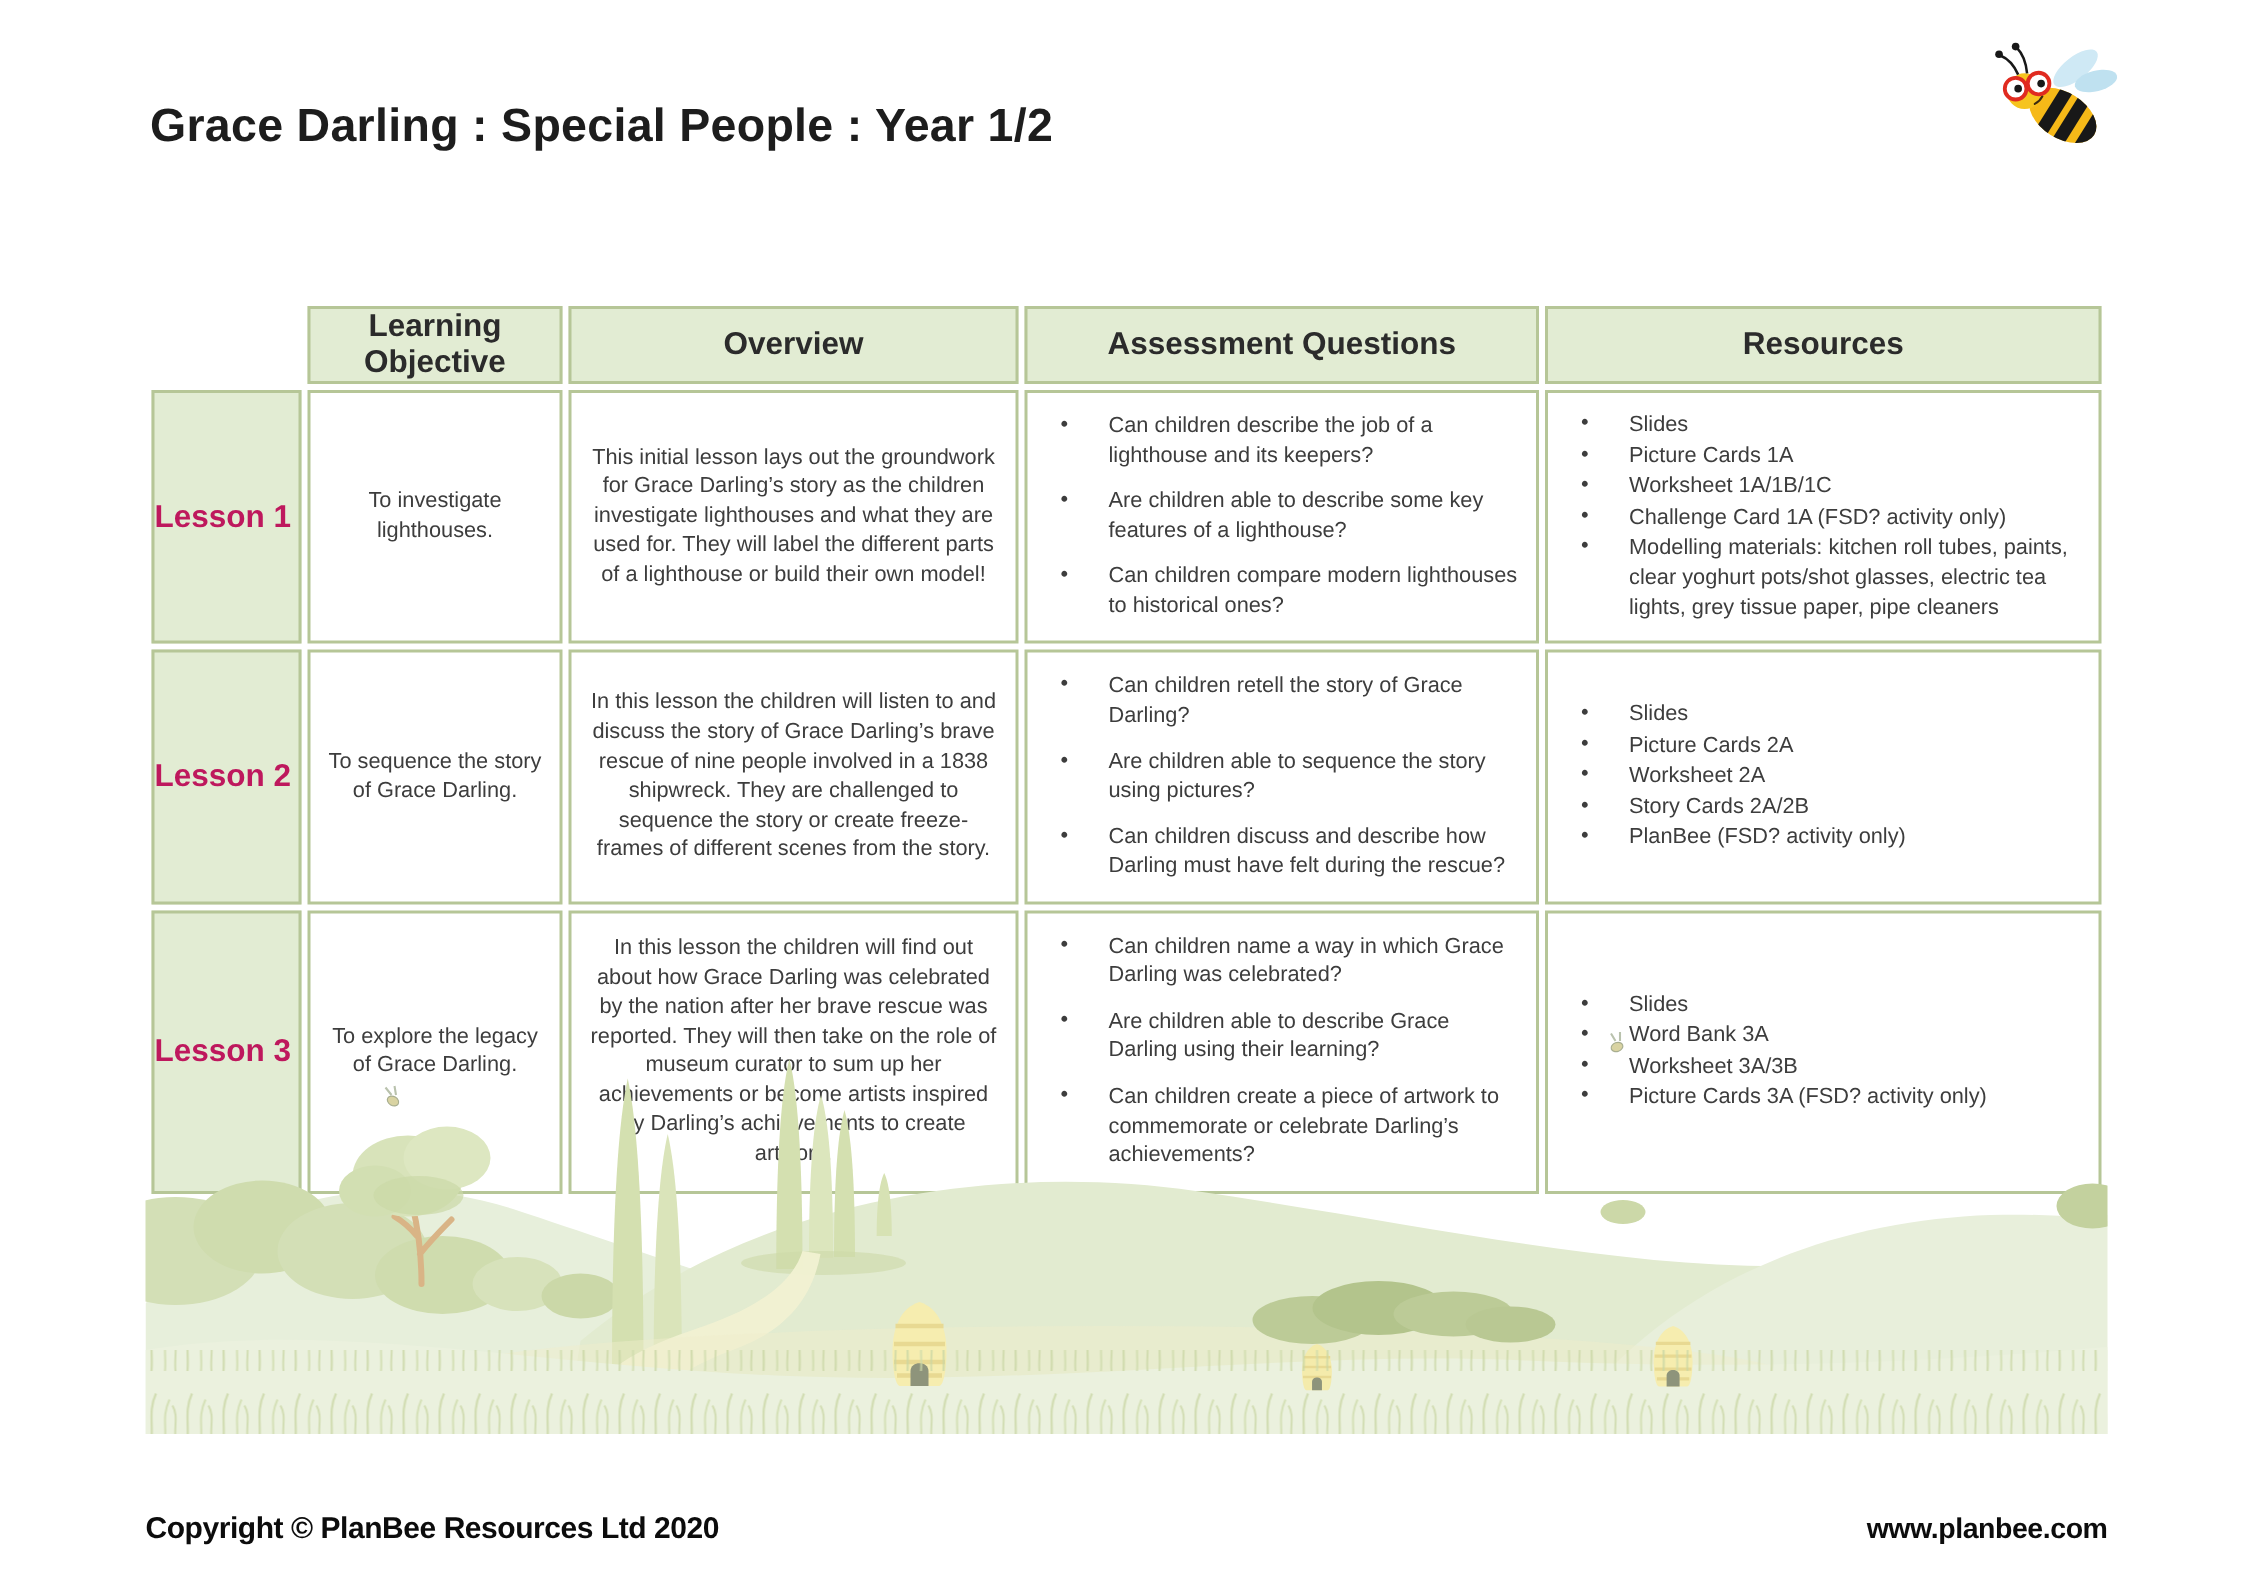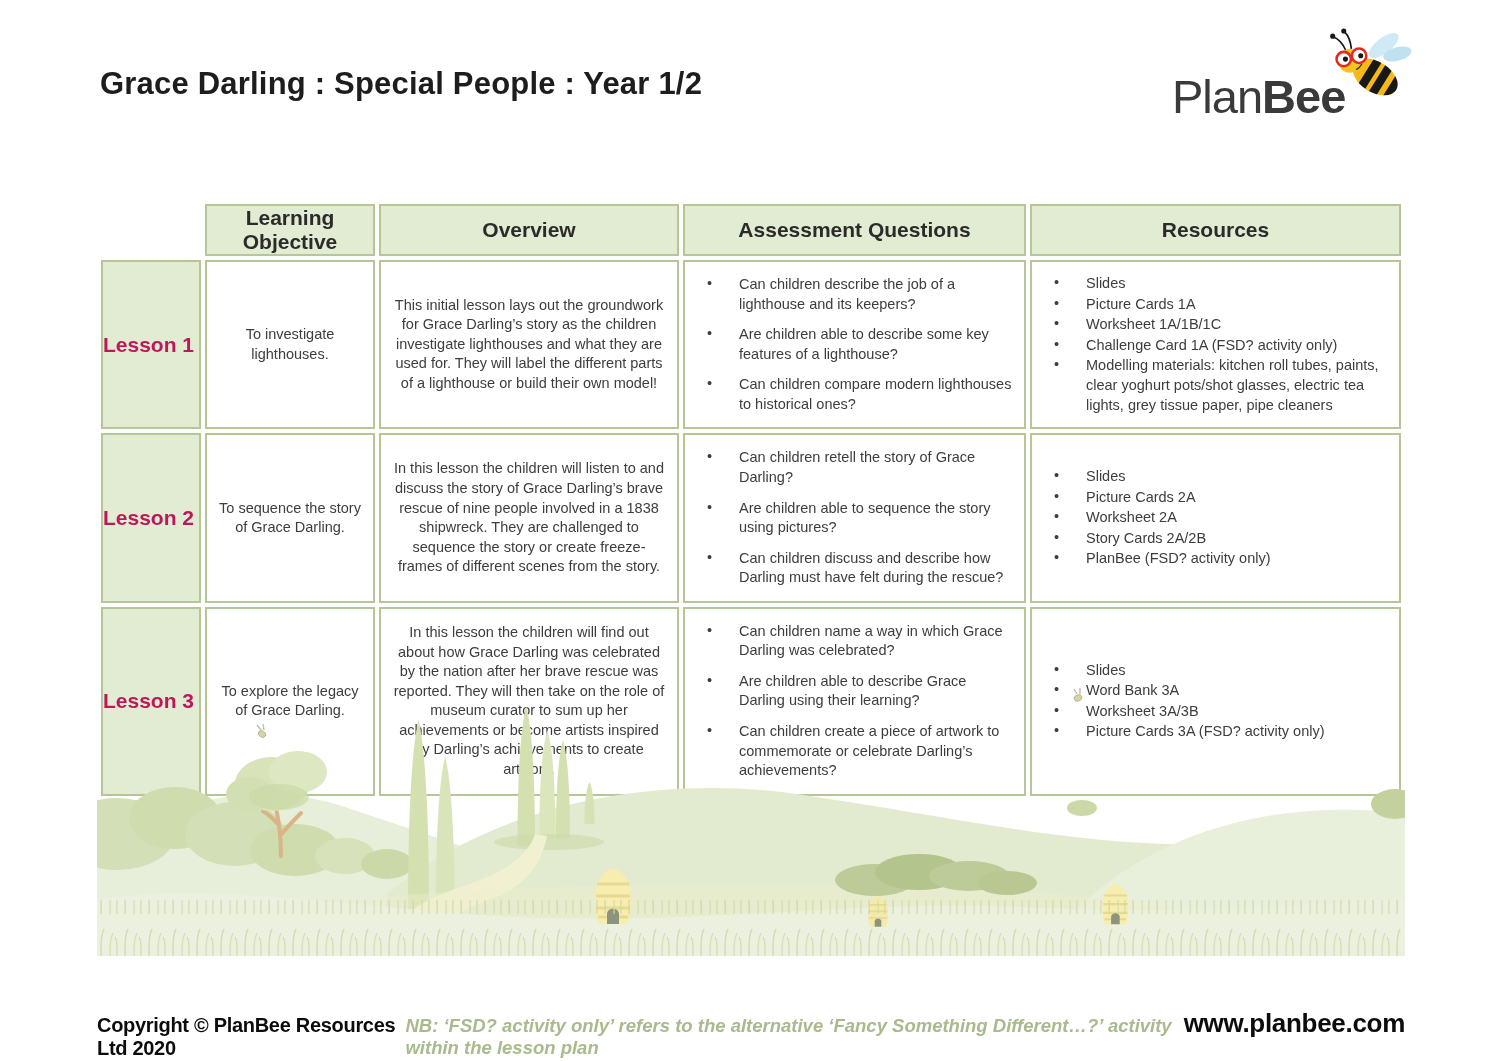--- a/index.html
+++ b/index.html
@@ -35,33 +35,30 @@
   td.resources li { margin:1px 0; }
 
   
   .landscape { position:absolute; left:97px; top:684px; width:1308px; height:272px; }
 
   
   .footer { position:absolute; left:97px; top:960px; width:1308px;
             display:flex; align-items:baseline; justify-content:space-between;margin-top:48px; }
   .copyright { font-size:20px; font-weight:bold; color:#0c0c0c; letter-spacing:-0.3px; }
   .note { font-size:18.5px; font-weight:bold; font-style:italic; color:#a9ba8c; }
-  .website { font-size:26px; font-weight:bold; color:#0c0c0c; letter-spacing:-0.3px; }
+  .website { font-size:19px; font-weight:bold; color:#0c0c0c; letter-spacing:-0.3px; }
 </style>
 </head>
 <body>
 
 <div class="page">
 
   <h1 class="title">Grace Darling : Special People : Year 1/2</h1>
 
   <div class="logo">
-    <div class="logo-text">
-      <span class="plan">Plan</span><span class="bee">Bee</span>
-    </div>
     <svg width="102" height="86" viewBox="0 0 120 100">
       <defs>
         <clipPath id="beeBodyClip">
             <ellipse cx="72" cy="57" rx="29" ry="18" transform="rotate(32 72 57)"></ellipse>
           </clipPath>
       </defs>
 
       <ellipse cx="82" cy="20" rx="21" ry="9" fill="#cfe9f5" transform="rotate(-38 82 20)"></ellipse>
       <ellipse cx="98" cy="30" rx="17" ry="8" fill="#bfe1f0" transform="rotate(-14 98 30)"></ellipse>
 
@@ -256,17 +253,16 @@
           <path d="M4,2 L1,-3 M7,2 L7,-4" stroke="#b9c2ad" stroke-width="1.4"></path>
         </g>
       </g>
 
       <rect x="0" y="216" width="1308" height="56" fill="url(#grassPat)" opacity="0.75"></rect>
     </svg>
   </div>
 
   <div class="footer">
     <span class="copyright">Copyright © PlanBee Resources Ltd 2020</span>
-    <span class="note">NB: ‘FSD? activity only’ refers to the alternative ‘Fancy Something Different…?’ activity within the lesson plan</span>
     <span class="website">www.planbee.com</span>
   </div>
 
 </div>
 
 </body></html>

